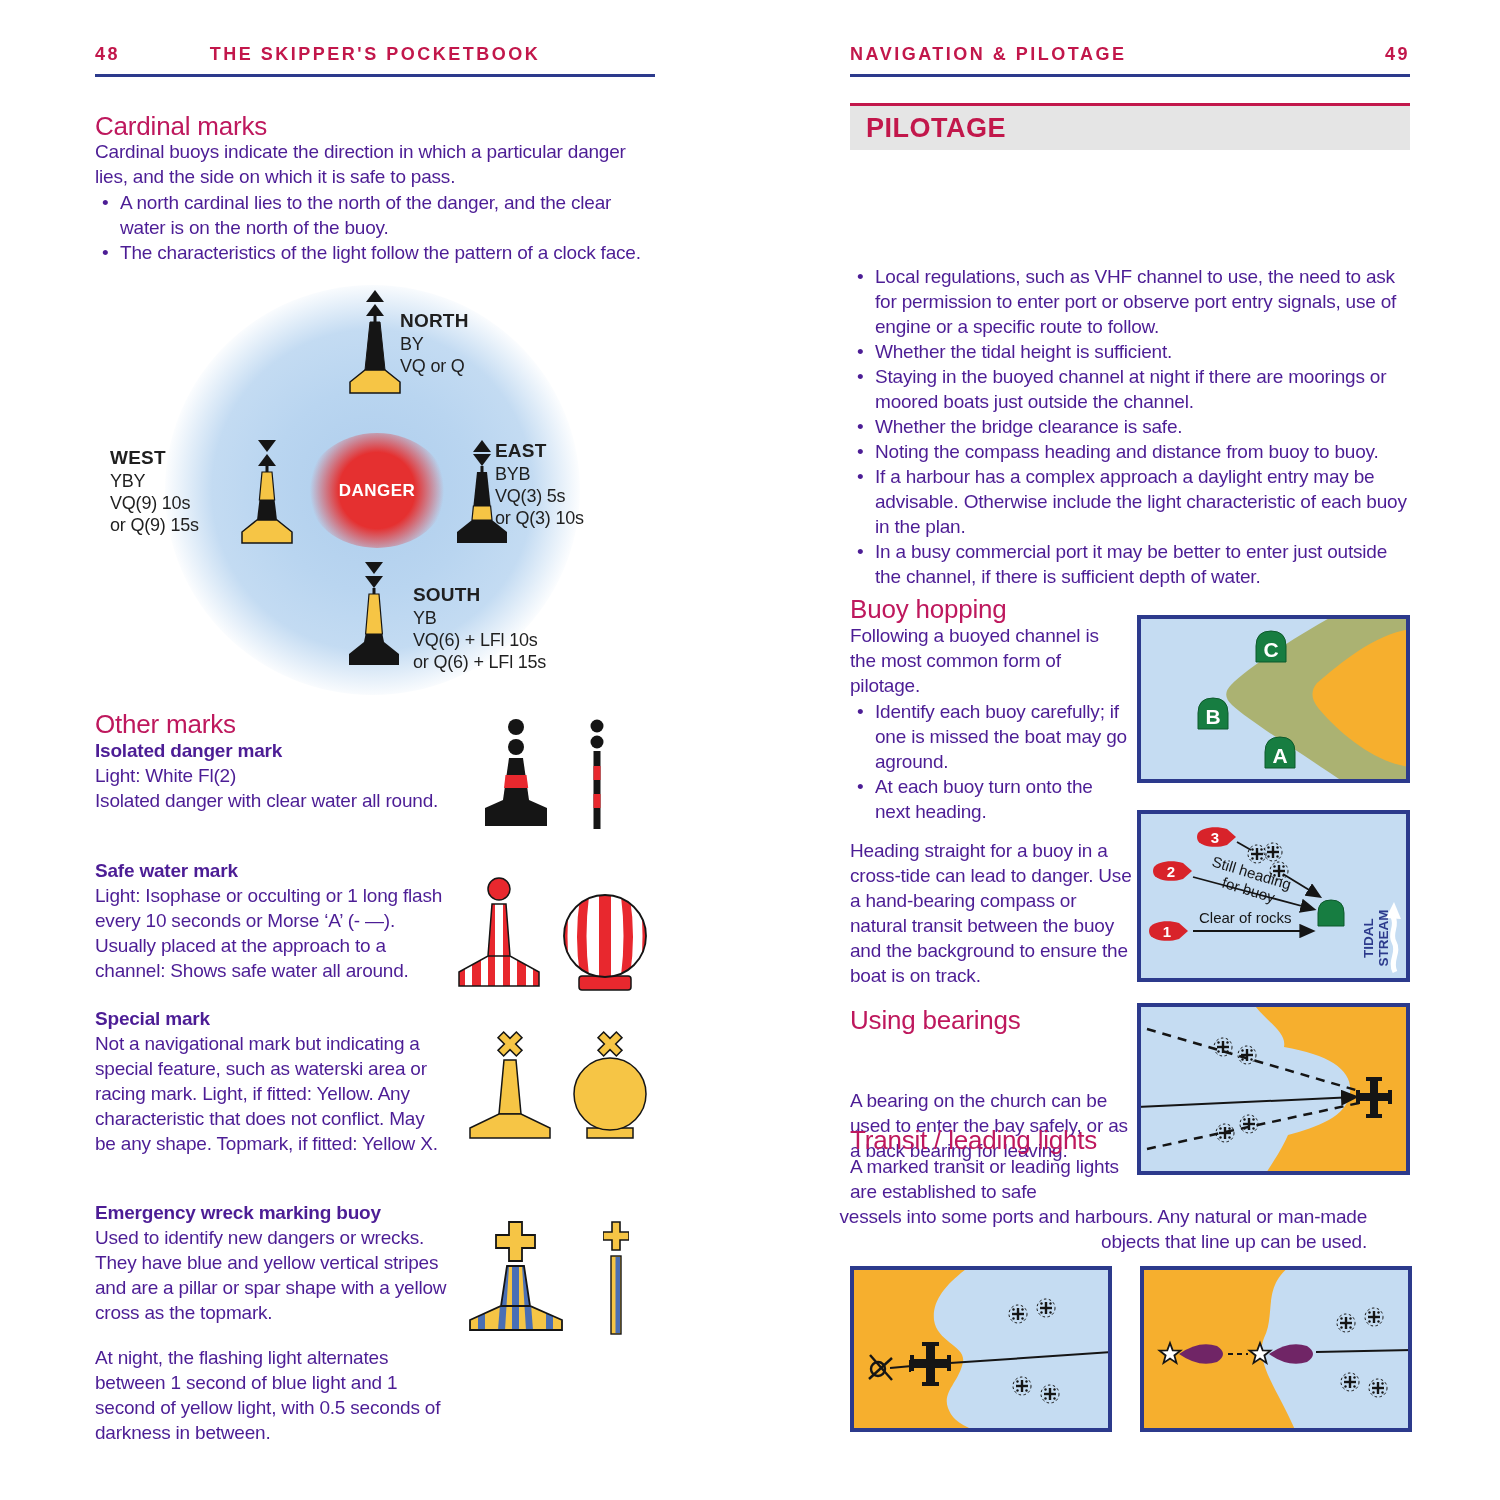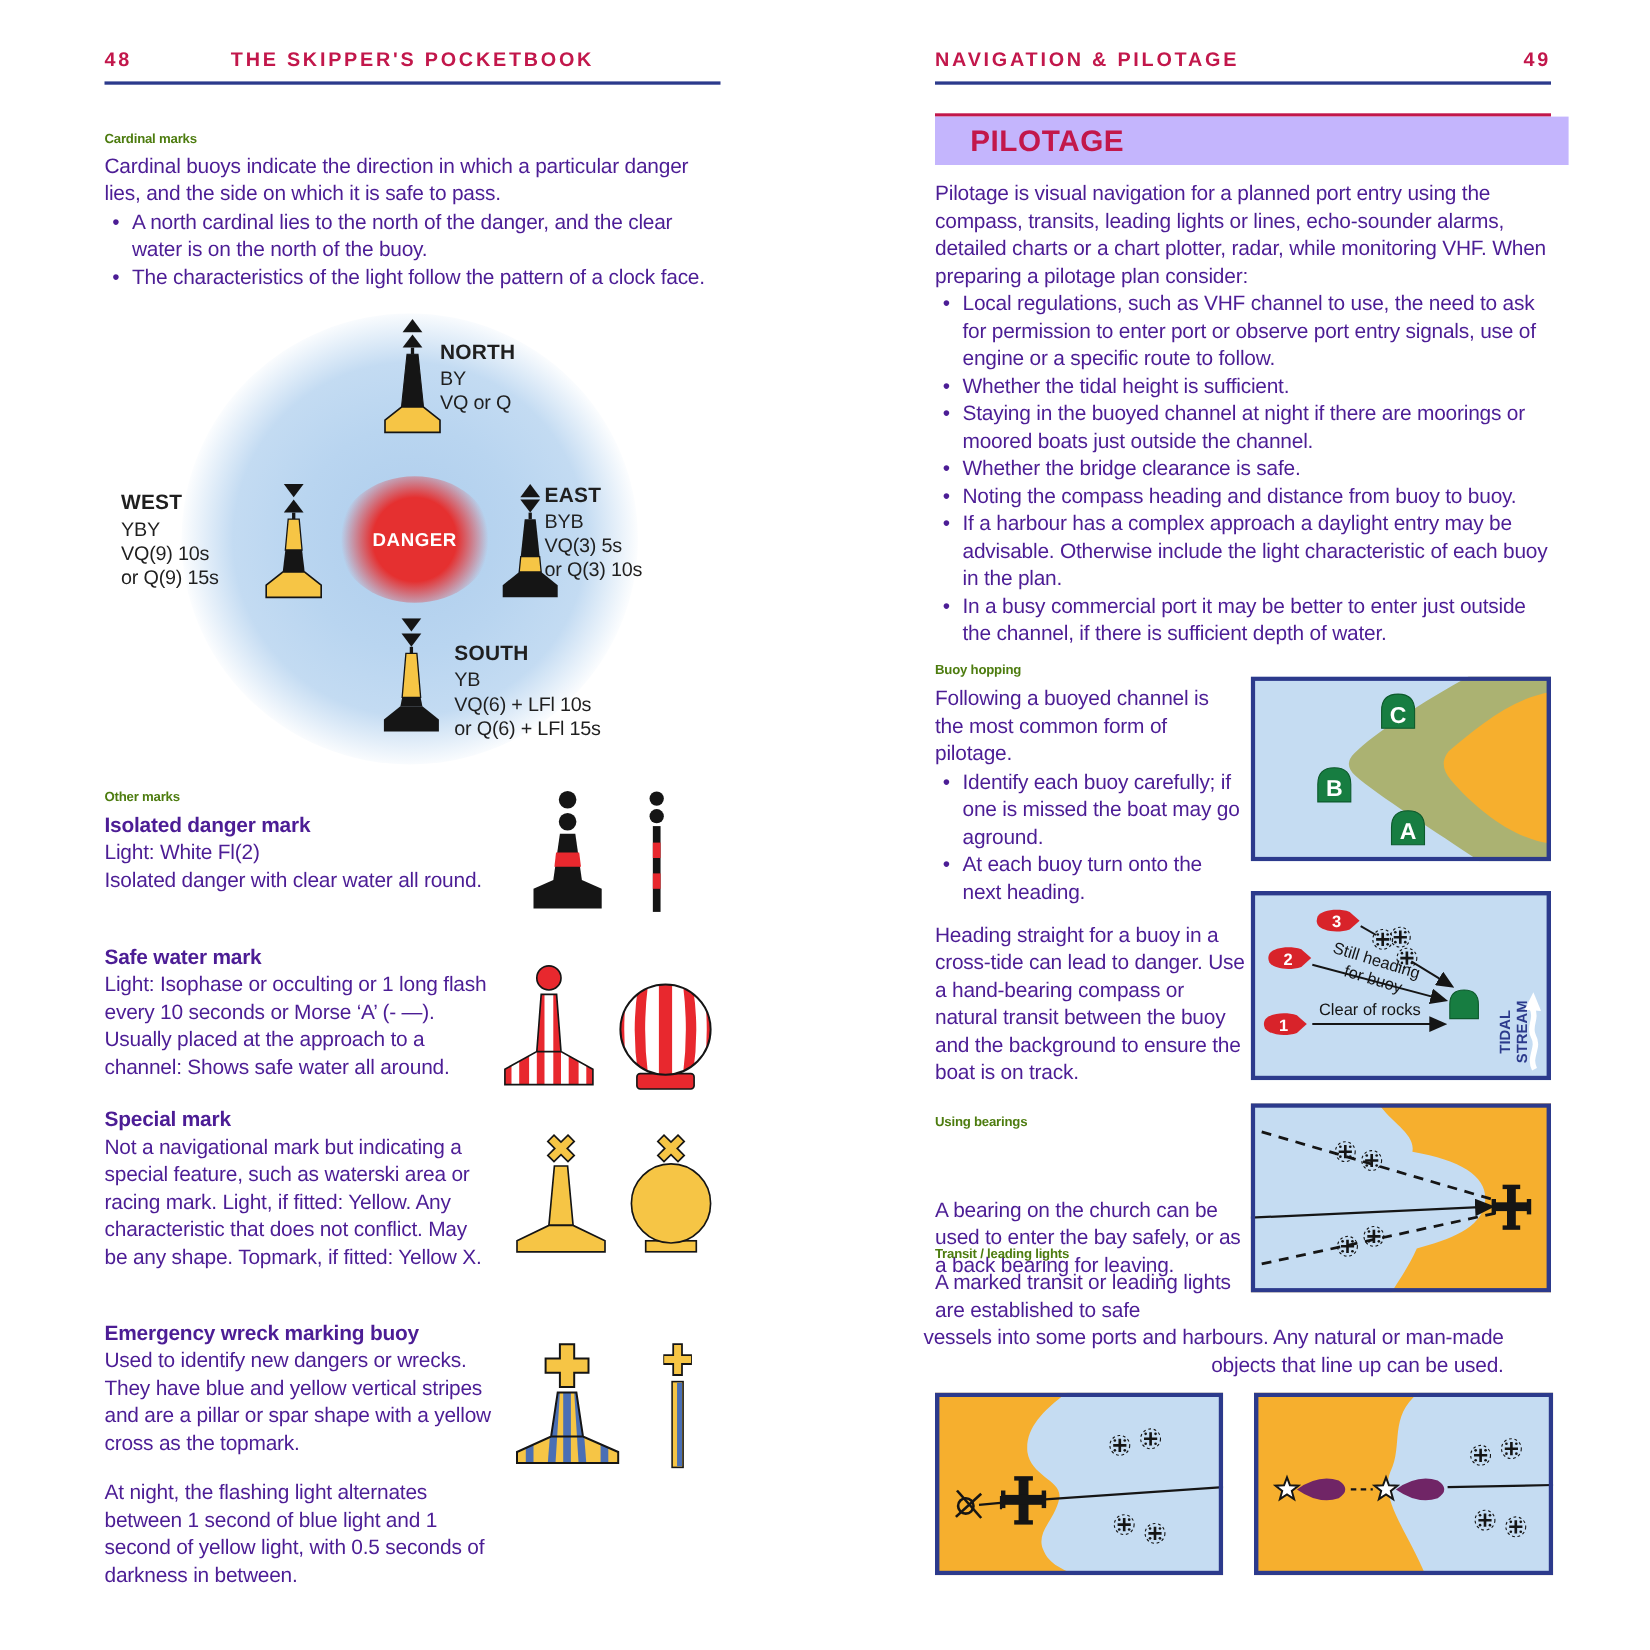--- a/index.html
+++ b/index.html
@@ -1,25 +1,25 @@
 <!DOCTYPE html>
 <html><head>
 <meta charset="utf-8">
 <style>
   html,body{margin:0;padding:0;background:#ffffff;}
   .canvas{position:relative;width:1500px;height:1500px;background:#ffffff;overflow:hidden;
           font-family:"Liberation Sans","DejaVu Sans",sans-serif;color:#1f1f1f;}
   .abs{position:absolute;}
   .body{font-size:19px;line-height:25px;letter-spacing:-0.2px;color:#4c1d95;}
-  .h-red{font-size:12px;line-height:25px;font-weight:bold;color:#4d7c0f;letter-spacing:-0.2px;}
+  .h-red{font-size:26px;line-height:25px;font-weight:normal;color:#be185d;letter-spacing:-0.2px;}
   .t-bold{font-weight:bold;}
   .runhead{font-size:18px;font-weight:bold;color:#C2174B;letter-spacing:2.5px;white-space:nowrap;}
   .rule-navy{height:3px;background:#2C3A8C;}
   .rule-red{height:3px;background:#C2174B;}
-  .band{background:#c4b5fd;padding-left:16px;}
+  .band{background:#e5e5e5;}
   .band-title{font-size:27px;font-weight:bold;color:#C2174B;letter-spacing:0.5px;padding:7px 0 0 16px;}
   ul.blt{margin:0;padding:0;list-style:none;}
   ul.blt li{position:relative;padding-left:25px;margin:0;}
   ul.blt li::before{content:"\2022";position:absolute;left:7px;top:0;}
   .cardlabel{}
   .cl-name{font-size:19px;font-weight:bold;line-height:25px;letter-spacing:0.2px;}
   .cl-sub{font-size:18px;line-height:22px;letter-spacing:-0.2px;}
   .glow{border-radius:50%;
         background:radial-gradient(circle,#AECDEC 0%,#B9D5F0 35%,rgba(185,213,240,0.85) 55%,rgba(185,213,240,0) 72%);}
   .dangerblob{border-radius:50%;display:flex;align-items:center;justify-content:center;
@@ -213,21 +213,20 @@
 
   <div class="abs runhead" style="left:850px;top:44px;">NAVIGATION &amp; PILOTAGE</div>
   <div class="abs runhead" style="left:850px;top:44px;width:560px;text-align:right;">49</div>
   <div class="abs rule-navy" style="left:850px;top:74px;width:560px;"></div>
 
   <div class="abs rule-red" style="left:850px;top:103px;width:560px;"></div>
   <div class="abs band" style="left:850px;top:106px;width:560px;height:44px;">
     <div class="band-title">PILOTAGE</div>
   </div>
 
-  <div class="abs body" style="left:850px;top:164px;width:565px;">Pilotage is visual navigation for a planned port entry using the compass, transits, leading lights or lines, echo-sounder alarms, detailed charts or a chart plotter, radar, while monitoring VHF. When preparing a pilotage plan consider:</div>
   <ul class="abs blt body" style="left:850px;top:264px;width:565px;">
     <li>Local regulations, such as VHF channel to use, the need to ask for permission to enter port or observe port entry signals, use of engine or a specific route to follow.</li>
     <li>Whether the tidal height is sufficient.</li>
     <li>Staying in the buoyed channel at night if there are moorings or moored boats just outside the channel.</li>
     <li>Whether the bridge clearance is safe.</li>
     <li>Noting the compass heading and distance from buoy to buoy.</li>
     <li>If a harbour has a complex approach a daylight entry may be advisable. Otherwise include the light characteristic of each buoy in the plan.</li>
     <li>In a busy commercial port it may be better to enter just outside the channel, if there is sufficient depth of water.</li>
   </ul>
 

